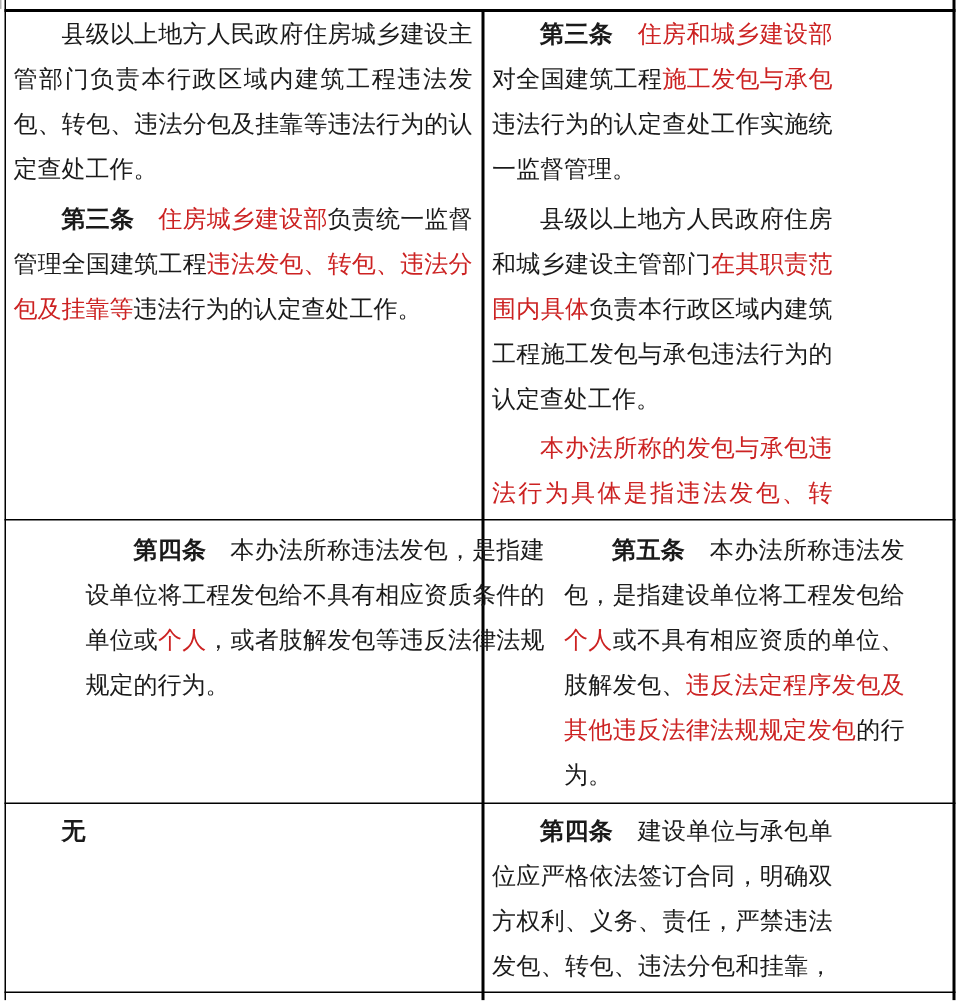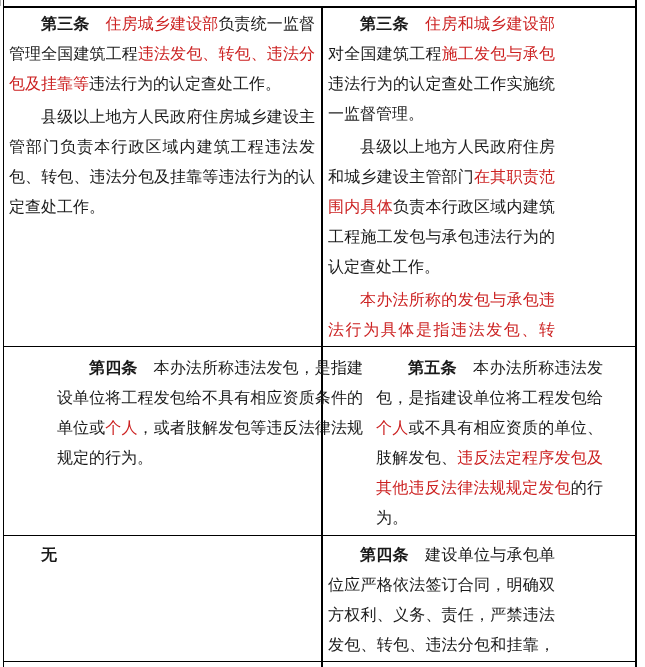--- a/index.html
+++ b/index.html
@@ -47,22 +47,22 @@
   <div class="line" id="v-left"></div>
   <div class="line" id="v-center"></div>
   <div class="line" id="v-right"></div>
   <div class="line" id="h-top"></div>
   <div class="line" id="h-div1"></div>
   <div class="line" id="h-div2"></div>
   <div class="line" id="h-div3"></div>
   <div id="frag-gray"></div>
   <div id="cells">
       <div class="cell cell-left row1">
+        <p><span class="run">县级以上地方人民政府住房城乡建设主管部门负责本行政区域内建筑工程违法发包、转包、违法分包及挂靠等违法行为的认定查处工作。</span></p>
         <p><span class="run-bold">第三条</span><span class="run">　</span><span class="run-red">住房城乡建设部</span><span class="run">负责统一监督管理全国建筑工程</span><span class="run-red">违法发包、转包、违法分包及挂靠等</span><span class="run">违法行为的认定查处工作。</span></p>
-        <p><span class="run">县级以上地方人民政府住房城乡建设主管部门负责本行政区域内建筑工程违法发包、转包、违法分包及挂靠等违法行为的认定查处工作。</span></p>
       </div>
       <div class="cell cell-right row1">
         <p><span class="run-bold">第三条</span><span class="run">　</span><span class="run-red">住房和城乡建设部</span><span class="run">对全国建筑工程</span><span class="run-red">施工发包与承包</span><span class="run">违法行为的认定查处工作实施统一监督管理。</span></p>
         <p><span class="run">县级以上地方人民政府住房和城乡建设主管部门</span><span class="run-red">在其职责范围内具体</span><span class="run">负责本行政区域内建筑工程施工发包与承包违法行为的认定查处工作。</span></p>
         <p><span class="run-red">本办法所称的发包与承包违法行为具体是指违法发包、转包、违法分包及挂靠等违法行为。</span></p>
       </div>
       <div class="cell cell-left row2">
         <p><span class="run-bold">第四条</span><span class="run">　</span><span class="run">本办法所称违法发包，是指建设单位将工程发包给不具有相应资质条件的单位或</span><span class="run-red">个人</span><span class="run">，或者肢解发包等违反法律法规规定的行为。</span></p>
       </div>
       <div class="cell cell-right row2">

